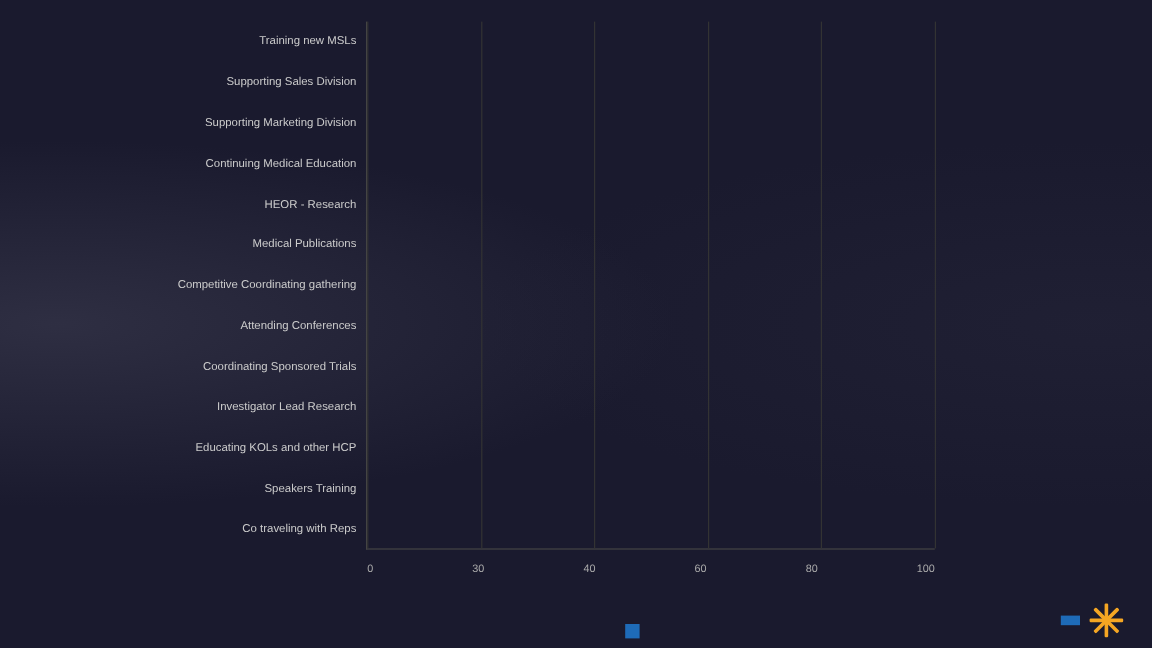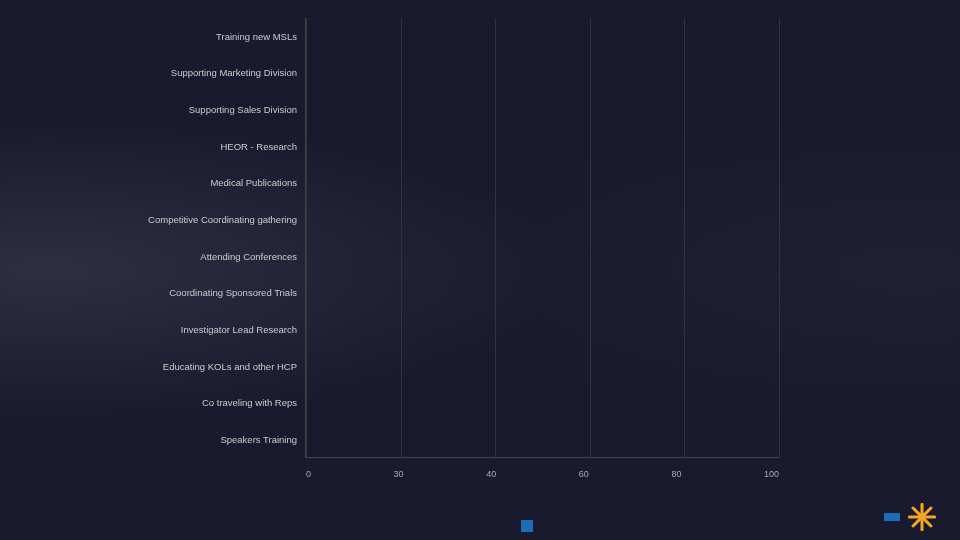--- a/index.html
+++ b/index.html
@@ -177,31 +177,32 @@
   </style>
 </head>
 <body>
 
 <div class="chart-container">
   <div class="chart-title"></div>
 
   <div class="chart-area">
     <div class="y-labels" id="y-labels-container">
     <div class="y-label">Training new MSLs</div>
+        <div class="y-label">Supporting Sales Division</div>
         <div class="y-label">Supporting Marketing Division</div>
-        <div class="y-label">Supporting Sales Division</div>
+        <div class="y-label">Continuing Medical Education</div>
         <div class="y-label">HEOR - Research</div>
         <div class="y-label">Medical Publications</div>
         <div class="y-label">Competitive Coordinating gathering</div>
         <div class="y-label">Attending Conferences</div>
         <div class="y-label">Coordinating Sponsored Trials</div>
         <div class="y-label">Investigator Lead Research</div>
         <div class="y-label">Educating KOLs and other HCP</div>
+        <div class="y-label">Speakers Training</div>
         <div class="y-label">Co traveling with Reps</div>
-        <div class="y-label">Speakers Training</div>
       </div>
 
     <div class="bars-area" id="bars-container">
 
       <div class="grid-line" style="left: 0%;"></div>
       <div class="grid-line" style="left: 20%;"></div>
       <div class="grid-line" style="left: 40%;"></div>
       <div class="grid-line" style="left: 60%;"></div>
       <div class="grid-line" style="left: 80%;"></div>
       <div class="grid-line" style="left: 100%;"></div>

